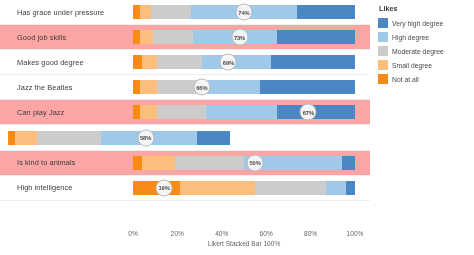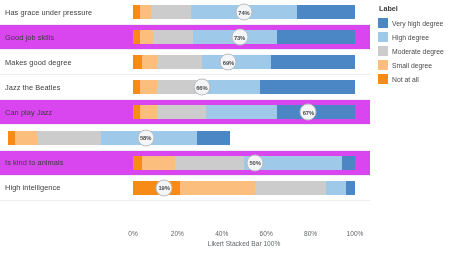--- a/index.html
+++ b/index.html
@@ -27,26 +27,26 @@
   .rows { position: absolute; left: 0; top: 0; width: 370px; height: 226px; }
 
   .row {
     position: relative;
     height: 25.1px;
     width: 370px;
     display: flex;
     align-items: center;
     border-bottom: 1px solid #eceef0;
   }
-  .row.alt { background: #d946ef; }
+  .row.alt { background: #fca5a5; }
 
   .row-label {
     width: 125px;
     flex: 0 0 125px;
-    padding-left: 5px;
+    padding-left: 17px;
     font-size: 7.4px;
     color: #3c3c3c;
     letter-spacing: 0.01em;
     white-space: nowrap;
     overflow: hidden;
   }
 
   .track {
     position: relative;
     width: 222px;
@@ -234,21 +234,21 @@
           <div class="tick" style="left: 221.8px;">40%</div>
           <div class="tick" style="left: 266.2px;">60%</div>
           <div class="tick" style="left: 310.6px;">80%</div>
           <div class="tick" style="left: 355px;">100%</div>
         </div>
       <div id="axis-title">Likert Stacked Bar 100%</div>
     </div>
   </div>
 
   <div id="legend">
-    <div id="legend-title">Label</div>
+    <div id="legend-title">Likes</div>
     <div id="legend-items">
         <div class="legend-item">
           <span class="legend-swatch" style="background: rgb(74, 135, 196);"></span>
           <span class="legend-label">Very high degree</span>
         </div>
         <div class="legend-item">
           <span class="legend-swatch" style="background: rgb(158, 201, 232);"></span>
           <span class="legend-label">High degree</span>
         </div>
         <div class="legend-item">

